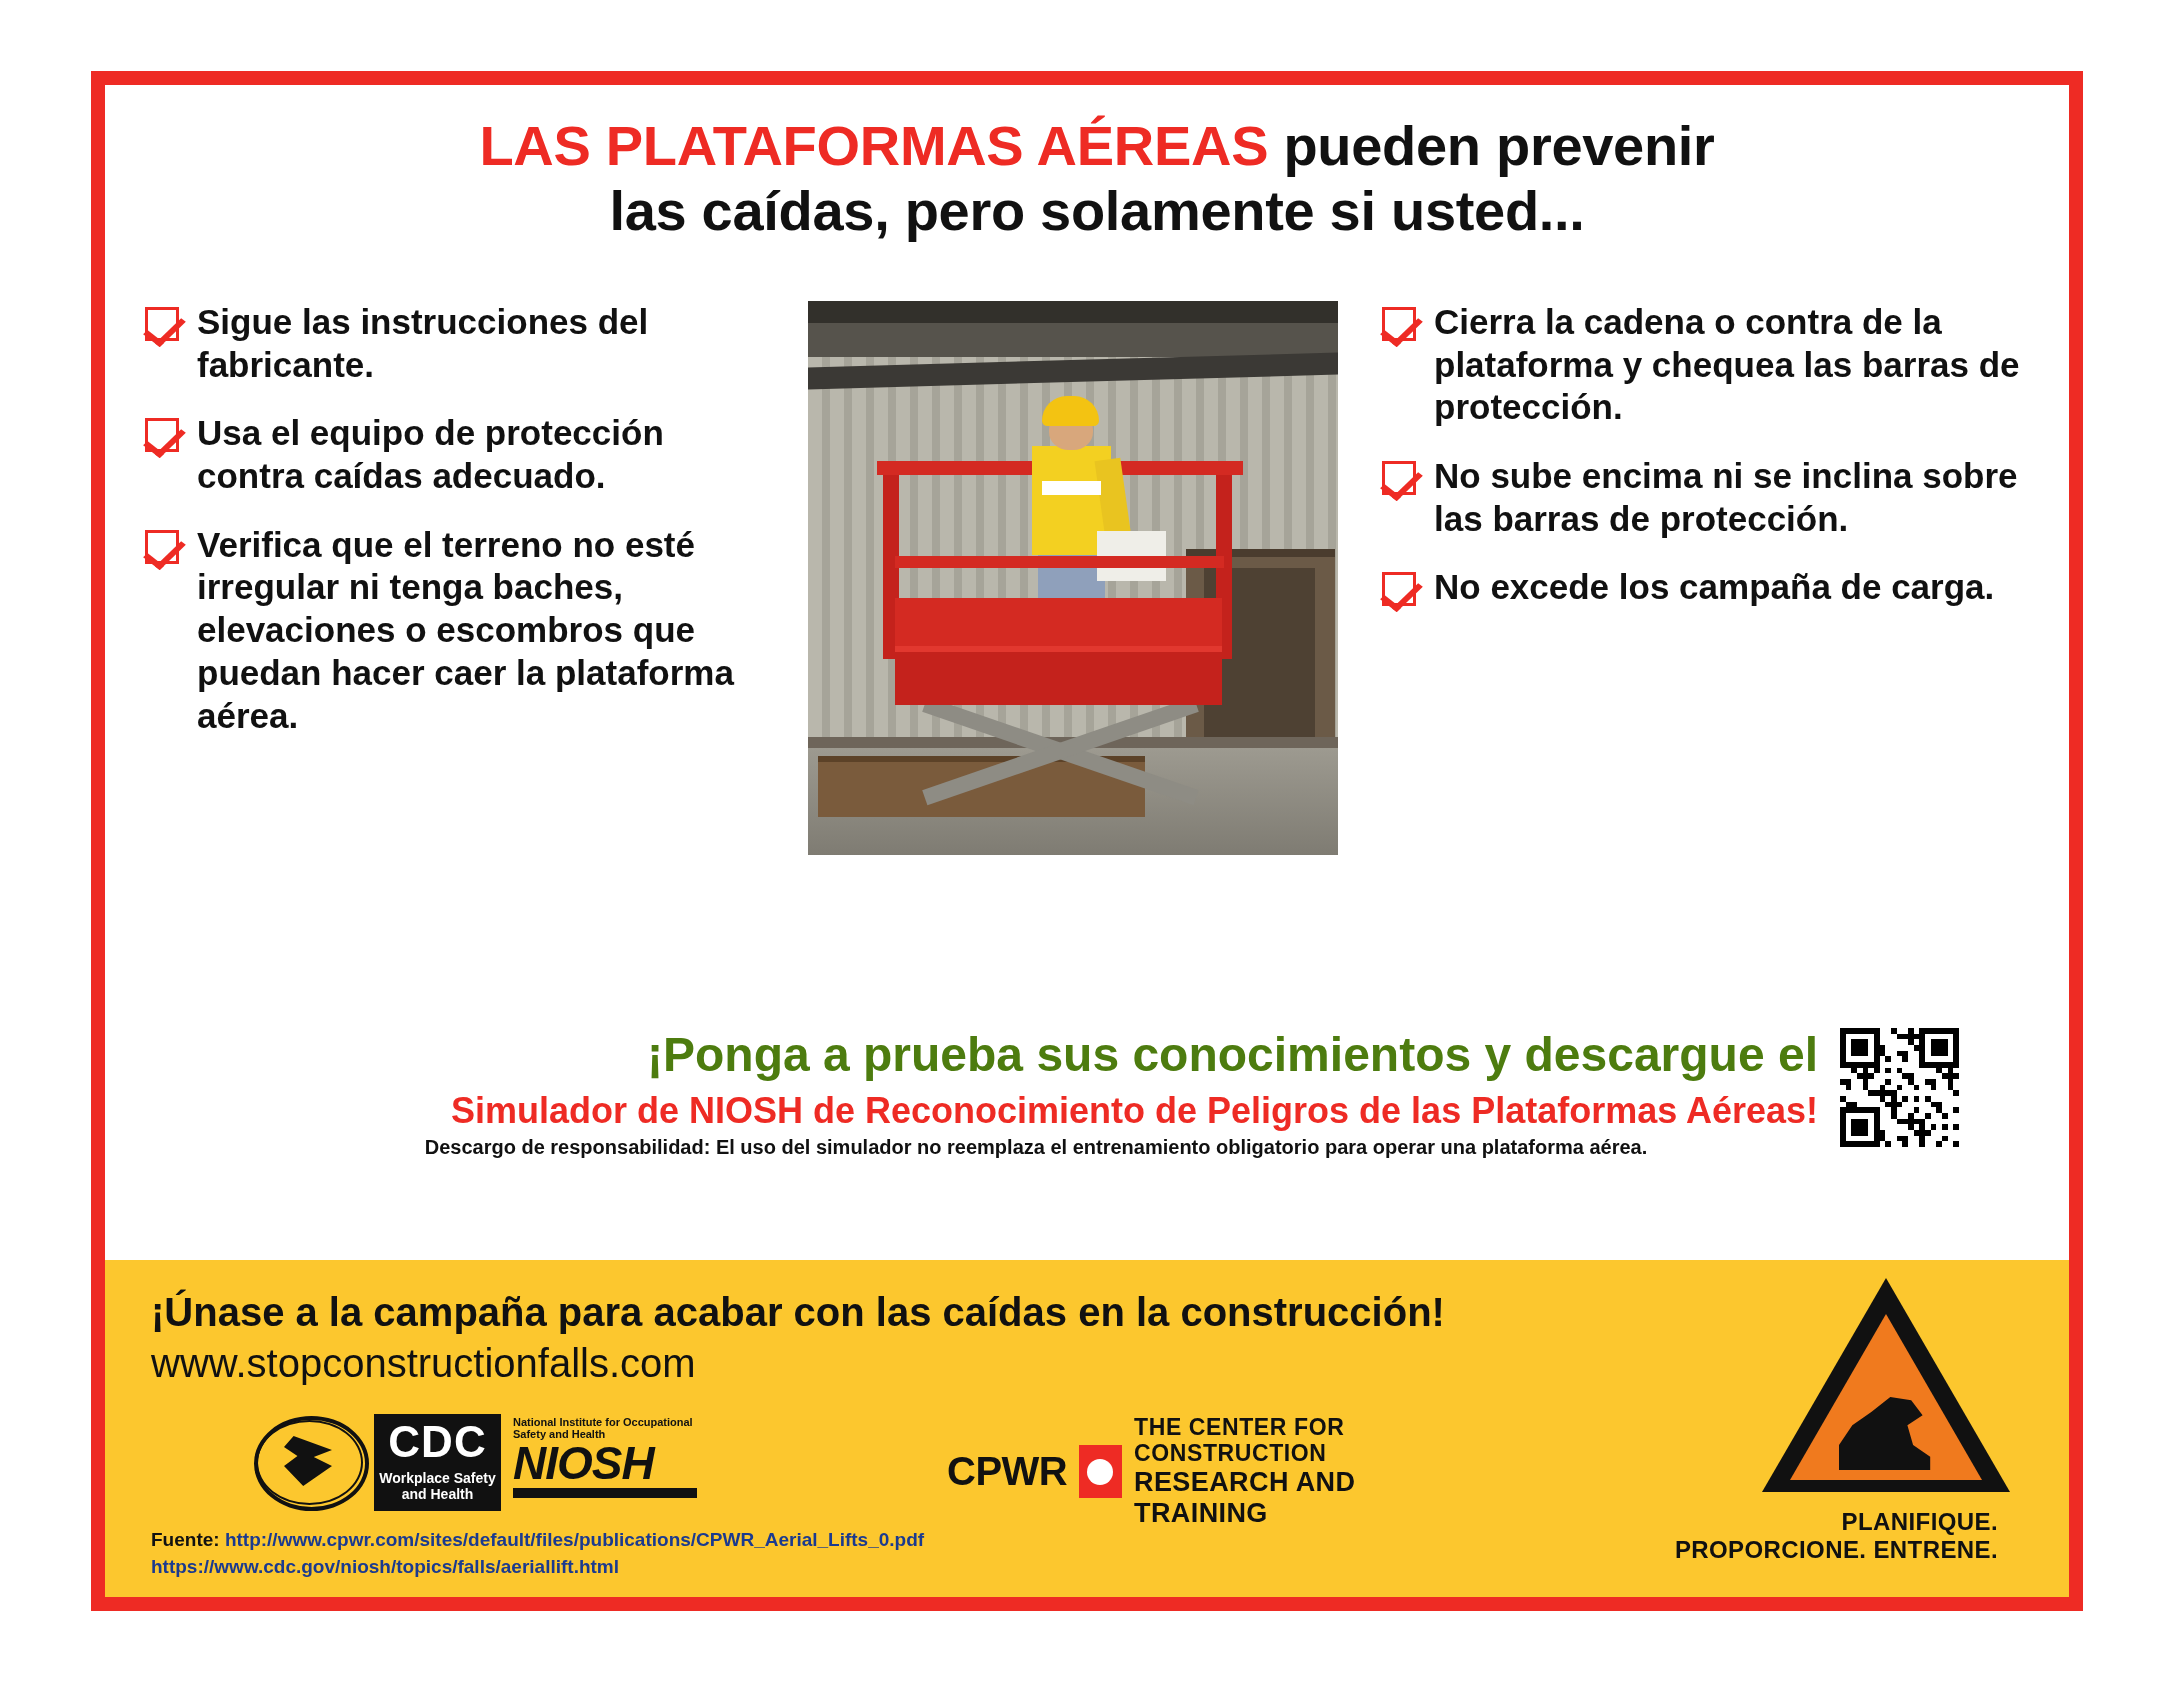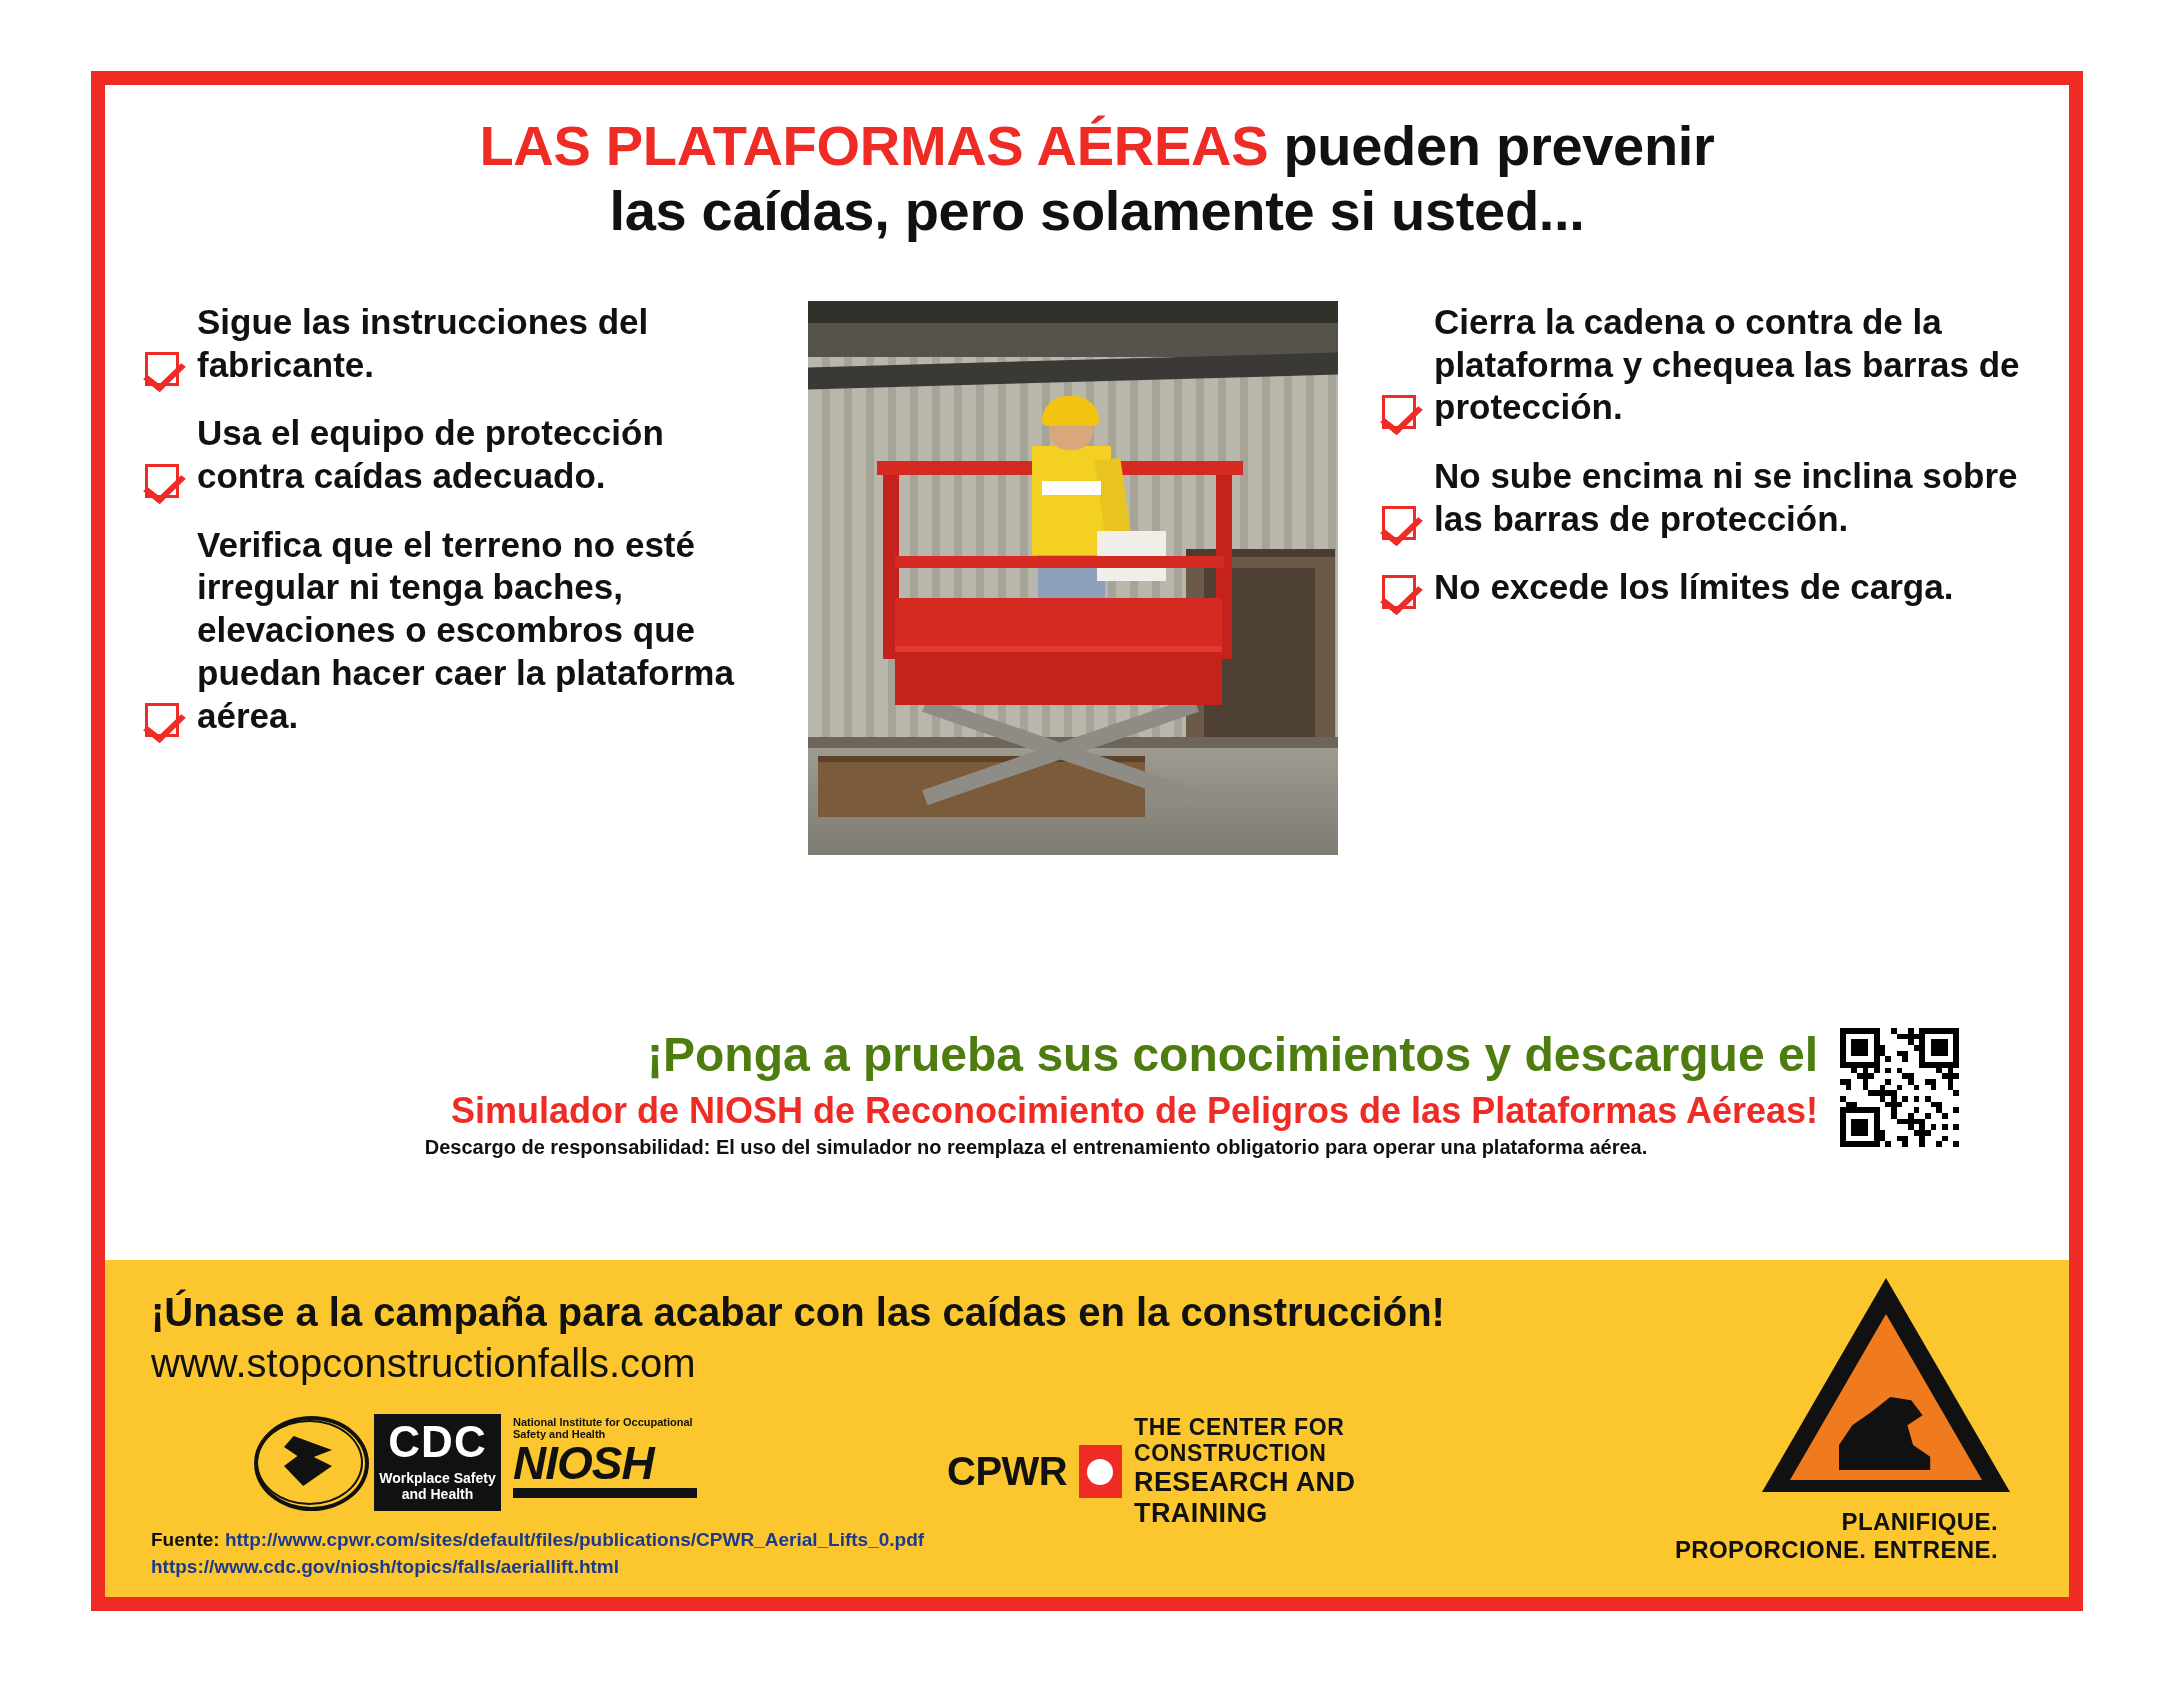--- a/index.html
+++ b/index.html
@@ -57,21 +57,21 @@
   }
   .col {
     position: absolute;
     top: 0;
   }
   .col-left  { left: 40px;  width: 614px; }
   .col-right { left: 1277px; width: 673px; }
 
   .check-item {
     display: flex;
-    align-items: flex-end;
+    align-items: flex-start;
     margin-bottom: 26px;
   }
   .check-box {
     flex: 0 0 auto;
     width: 34px;
     height: 34px;
     border: 3px solid #ee2b24;
     position: relative;
     margin-top: 6px;
     margin-right: 18px;
@@ -437,21 +437,21 @@
       <div class="check-item">
         <span class="check-box"></span>
         <span class="check-text">Cierra la cadena o contra de la plataforma y chequea las barras de protección.</span>
       </div>
       <div class="check-item">
         <span class="check-box"></span>
         <span class="check-text">No sube encima ni se inclina sobre las barras de protección.</span>
       </div>
       <div class="check-item">
         <span class="check-box"></span>
-        <span class="check-text">No excede los límites de carga.</span>
+        <span class="check-text">No excede los campaña de carga.</span>
       </div>
     </div>
   </div>
 
   <div class="photo" title="Trabajador con casco amarillo sobre una plataforma aérea de tijera roja">
     <div class="ph-sky"></div>
     <div class="ph-wall"></div>
     <div class="ph-wall-top"></div>
     <div class="ph-beam"></div>
     <div class="ph-door"></div>

